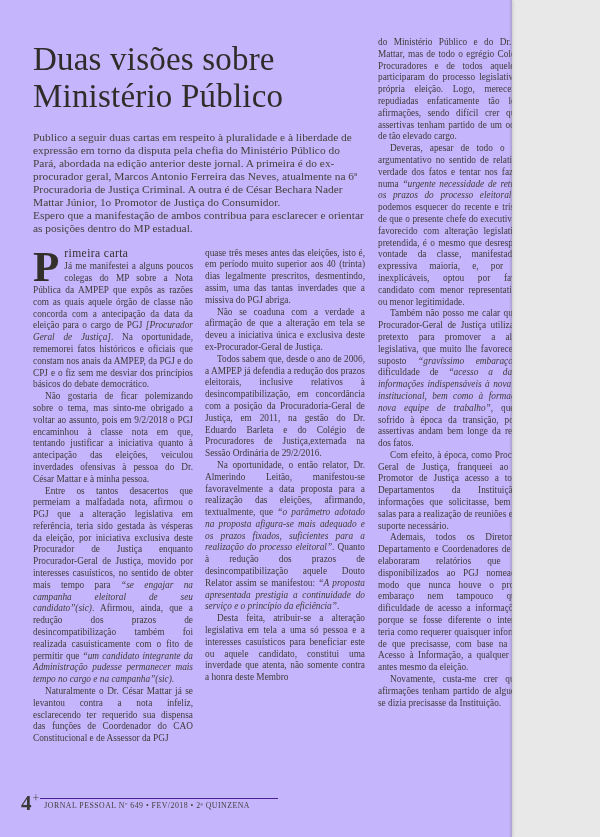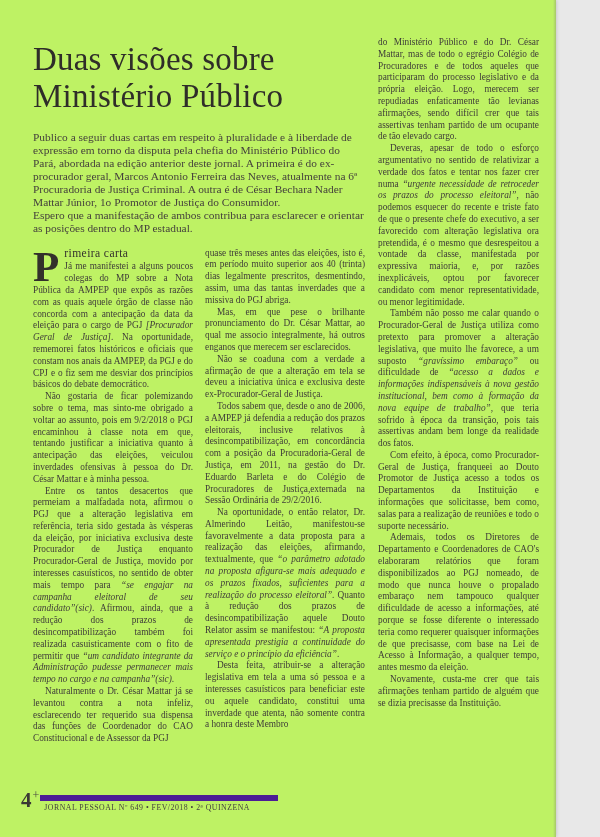--- a/index.html
+++ b/index.html
@@ -1,17 +1,17 @@
 <!DOCTYPE html>
 <html lang="pt"><head>
 <meta charset="utf-8">
 <style>
   html,body{margin:0;padding:0;background:#e8e8e8;}
   .page{
-    position:relative;width:556px;height:837px;background:#bef264;
+    position:relative;width:512px;height:837px;background:#c4b5fd;
     overflow:hidden;font-family:"Liberation Serif","DejaVu Serif",serif;color:#3e3c38;
     box-shadow:0 0 4px rgba(0,0,0,.2);
   }
   .content{position:absolute;left:33px;top:36px;width:506px;display:flex;gap:13px;}
   .left-block{width:332px;flex:0 0 332px;}
   h1.title{
     font-size:33px;line-height:1.13;font-weight:normal;color:#2f2d29;
     margin:5px 0 15px 0;letter-spacing:.2px;
   }
   .intro{font-size:11.4px;line-height:13px;color:#45423c;margin-bottom:13px;}
@@ -30,21 +30,21 @@
     display:block;font-size:11.6px;font-weight:normal;letter-spacing:.4px;
     color:#34312c;margin:0 0 2px 0;
   }
   .para-first{display:block;}
   i{}
   .footer{position:absolute;left:21px;bottom:25px;display:flex;align-items:flex-start;}
   .page-num{font-size:21px;font-weight:bold;color:#3a3834;line-height:18px;}
   .plus-mark{font-size:12px;color:#4a4843;margin:-2px 1px 0 1px;line-height:12px;}
   .journal-line{
     font-size:7.8px;letter-spacing:.5px;color:#43413c;
-    border-top:6px solid #4c1d95;padding:2px 28px 0 4px;margin-top:4px;white-space:nowrap;
+    border-top:1px solid #4c1d95;padding:2px 28px 0 4px;margin-top:4px;white-space:nowrap;
   }
   .scan-edge{position:absolute;right:0;top:0;width:3px;height:100%;
     background:linear-gradient(to right,rgba(0,0,0,0),rgba(120,118,114,.35));}
 </style>
 </head>
 <body>
 
 <div class="page">
   <div class="content">
 
@@ -66,21 +66,20 @@
           <div>
               <p class="para">Não gostaria de ficar polemizando sobre o tema, mas sinto-me obrigado a voltar ao assunto, pois em 9/2/2018 o PGJ encaminhou à classe nota em que, tentando justificar a iniciativa quanto à antecipação das eleições, veiculou inverdades ofensivas à pessoa do Dr. César Mattar e à minha pessoa.</p>
               <p class="para">Entre os tantos desacertos que permeiam a malfadada nota, afirmou o PGJ que a alteração legislativa em referência, teria sido gestada às vésperas da eleição, por iniciativa exclusiva deste Procurador de Justiça enquanto Procurador-Geral de Justiça, movido por interesses casuísticos, no sentido de obter mais tempo para <i>“se engajar na campanha eleitoral de seu candidato”(sic)</i>. Afirmou, ainda, que a redução dos prazos de desincompatibilização também foi realizada casuisticamente com o fito de permitir que <i>“um candidato integrante da Administração pudesse permanecer mais tempo no cargo e na campanha”(sic)</i>.</p>
               <p class="para">Naturalmente o Dr. César Mattar já se levantou contra a nota infeliz, esclarecendo ter requerido sua dispensa das funções de Coordenador do CAO Constitucional e de Assessor da PGJ</p>
             </div>
         </div>
 
         <div class="col">
           <div>
               <p class="para noindent">quase três meses antes das eleições, isto é, em período muito superior aos 40 (trinta) dias legalmente prescritos, desmentindo, assim, uma das tantas inverdades que a missiva do PGJ abriga.</p>
-              <p class="para">Mas, em que pese o brilhante pronunciamento do Dr. César Mattar, ao qual me associo integralmente, há outros enganos que merecem ser esclarecidos.</p>
               <p class="para">Não se coaduna com a verdade a afirmação de que a alteração em tela se deveu a iniciativa única e exclusiva deste ex-Procurador-Geral de Justiça.</p>
               <p class="para">Todos sabem que, desde o ano de 2006, a AMPEP já defendia a redução dos prazos eleitorais, inclusive relativos à desincompatibilização, em concordância com a posição da Procuradoria-Geral de Justiça, em 2011, na gestão do Dr. Eduardo Barleta e do Colégio de Procuradores de Justiça,externada na Sessão Ordinária de 29/2/2016.</p>
               <p class="para">Na oportunidade, o então relator, Dr. Almerindo Leitão, manifestou-se favoravelmente a data proposta para a realização das eleições, afirmando, textualmente, que <i>“o parâmetro adotado na proposta afigura-se mais adequado e os prazos fixados, suficientes para a realização do processo eleitoral”</i>. Quanto à redução dos prazos de desincompatibilização aquele Douto Relator assim se manifestou: <i>“A proposta apresentada prestigia a continuidade do serviço e o princípio da eficiência”</i>.</p>
               <p class="para">Desta feita, atribuir-se a alteração legislativa em tela a uma só pessoa e a interesses casuísticos para beneficiar este ou aquele candidato, constitui uma inverdade que atenta, não somente contra a honra deste Membro</p>
             </div>
         </div>
       </div>
     </div>
 
     <div class="col3">

